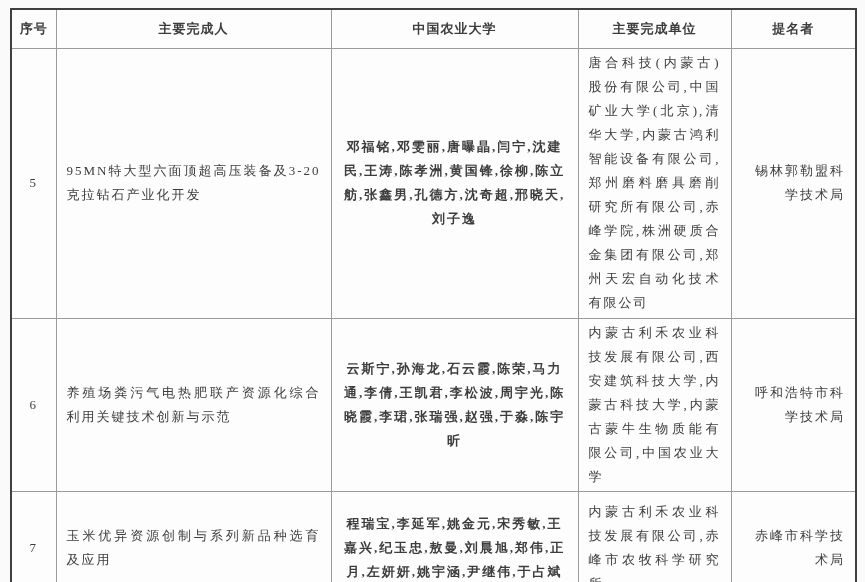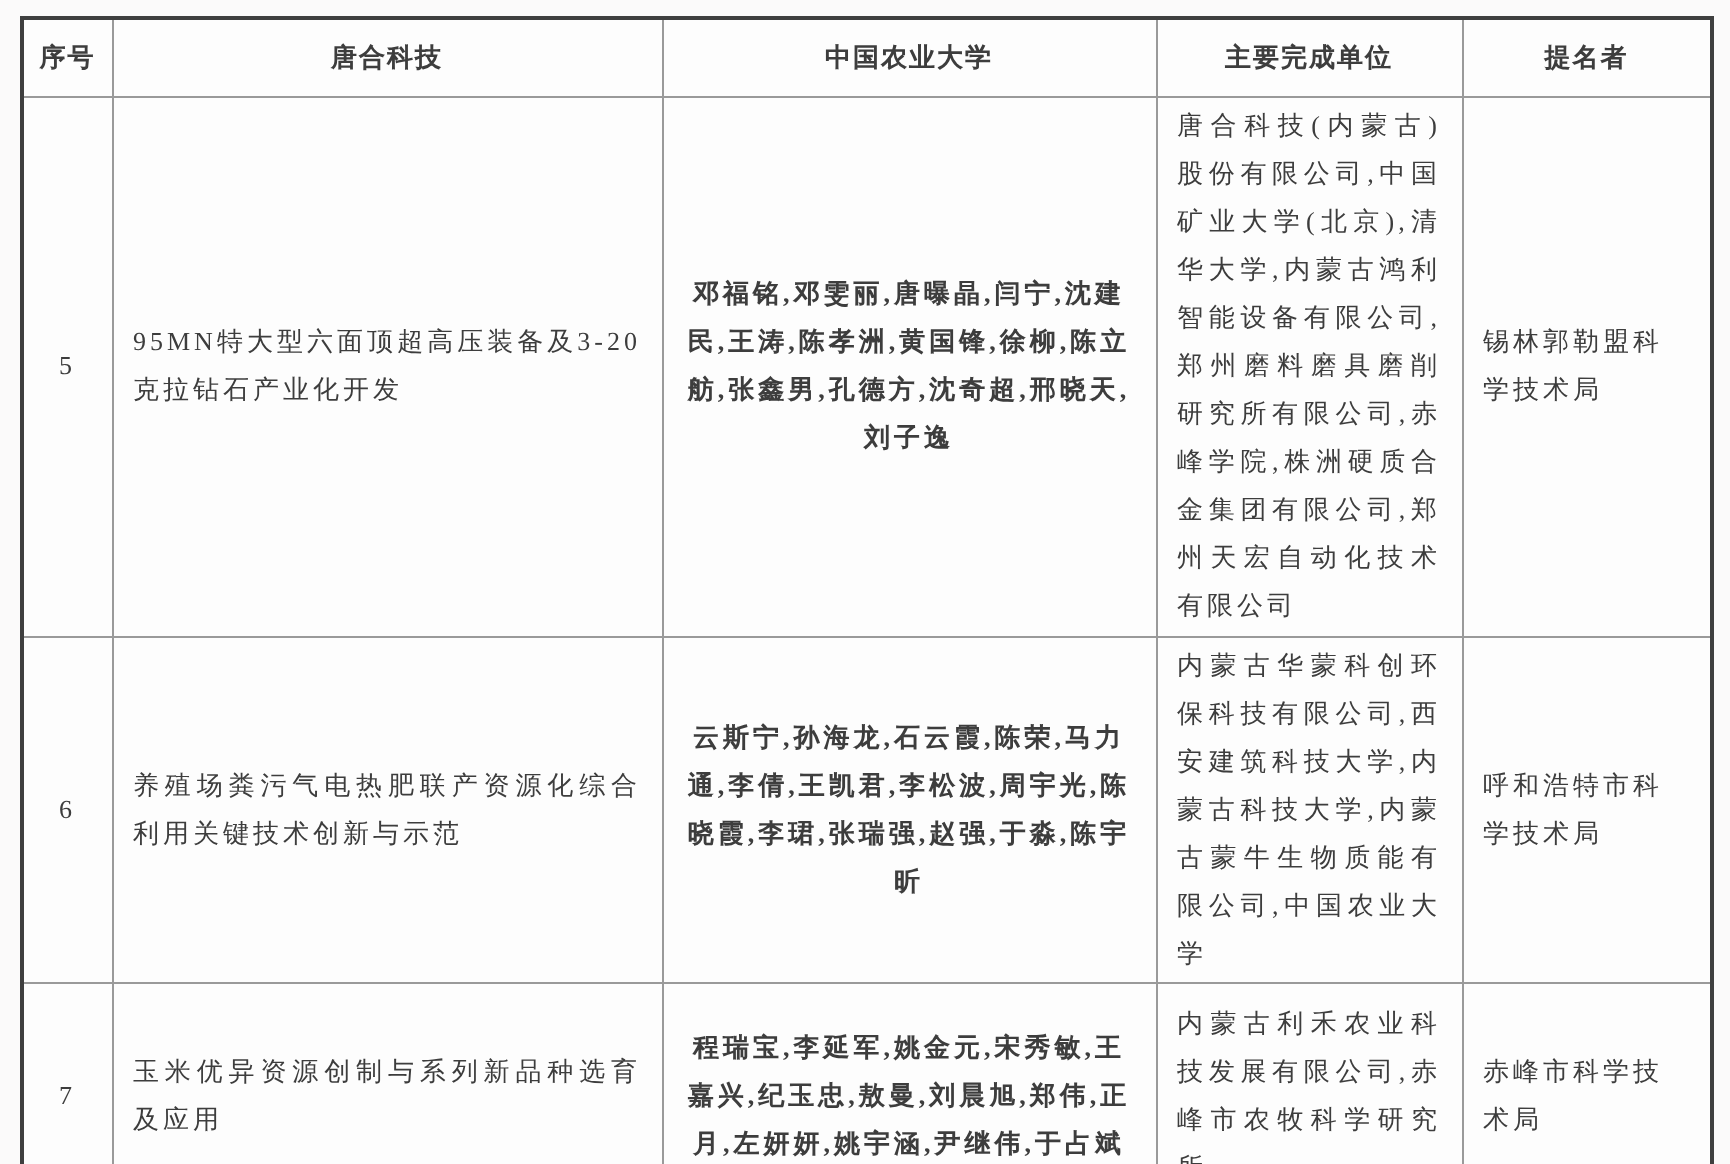--- a/index.html
+++ b/index.html
@@ -37,59 +37,59 @@
   }
   .col-no{width:45px;}
   .col-project{width:275px;}
   .col-people{width:247px;}
   .col-units{width:153px;}
   .col-nominator{width:125px;}
   td.no{text-align:center;letter-spacing:0;}
   td.project{text-align:justify;text-align-last:left;padding:2px 13px;margin-left:36px;}
   td.people{text-align:center;padding:2px 12px;font-weight:bold;}
   td.units{text-align:justify;text-align-last:left;padding:2px 9px;letter-spacing:2.5px;margin-top:44px;}
-  td.nominator{text-align:left;padding:2px 8px;}
+  td.nominator{text-align:right;padding:2px 8px;}
   tr.r5{height:268px;}
   tr.r6{height:152px;}
   tr.r7{height:114px;}
 </style>
 </head>
 <body>
 
 <div class="page">
   <table class="award">
     <colgroup>
       <col class="col-no">
       <col class="col-project">
       <col class="col-people">
       <col class="col-units">
       <col class="col-nominator">
     </colgroup>
     <thead>
       <tr>
         <th>序号</th>
-        <th>唐合科技</th>
+        <th>主要完成人</th>
         <th>中国农业大学</th>
         <th>主要完成单位</th>
         <th>提名者</th>
       </tr>
     </thead>
     <tbody>
       <tr class="r5">
         <td class="no">5</td>
         <td class="project">95MN特大型六面顶超高压装备及3-20克拉钻石产业化开发</td>
         <td class="people">邓福铭,邓雯丽,唐曝晶,闫宁,沈建民,王涛,陈孝洲,黄国锋,徐柳,陈立舫,张鑫男,孔德方,沈奇超,邢晓天,刘子逸</td>
         <td class="units">唐合科技(内蒙古)股份有限公司,中国矿业大学(北京),清华大学,内蒙古鸿利智能设备有限公司,郑州磨料磨具磨削研究所有限公司,赤峰学院,株洲硬质合金集团有限公司,郑州天宏自动化技术有限公司</td>
         <td class="nominator">锡林郭勒盟科学技术局</td>
       </tr>
       <tr class="r6">
         <td class="no">6</td>
         <td class="project">养殖场粪污气电热肥联产资源化综合利用关键技术创新与示范</td>
         <td class="people">云斯宁,孙海龙,石云霞,陈荣,马力通,李倩,王凯君,李松波,周宇光,陈晓霞,李珺,张瑞强,赵强,于淼,陈宇昕</td>
-        <td class="units">内蒙古华蒙科创环保科技有限公司,西安建筑科技大学,内蒙古科技大学,内蒙古蒙牛生物质能有限公司,中国农业大学</td>
+        <td class="units">内蒙古利禾农业科技发展有限公司,西安建筑科技大学,内蒙古科技大学,内蒙古蒙牛生物质能有限公司,中国农业大学</td>
         <td class="nominator">呼和浩特市科学技术局</td>
       </tr>
       <tr class="r7">
         <td class="no">7</td>
         <td class="project">玉米优异资源创制与系列新品种选育及应用</td>
         <td class="people">程瑞宝,李延军,姚金元,宋秀敏,王嘉兴,纪玉忠,敖曼,刘晨旭,郑伟,正月,左妍妍,姚宇涵,尹继伟,于占斌</td>
         <td class="units">内蒙古利禾农业科技发展有限公司,赤峰市农牧科学研究所</td>
         <td class="nominator">赤峰市科学技术局</td>
       </tr>
     </tbody>

